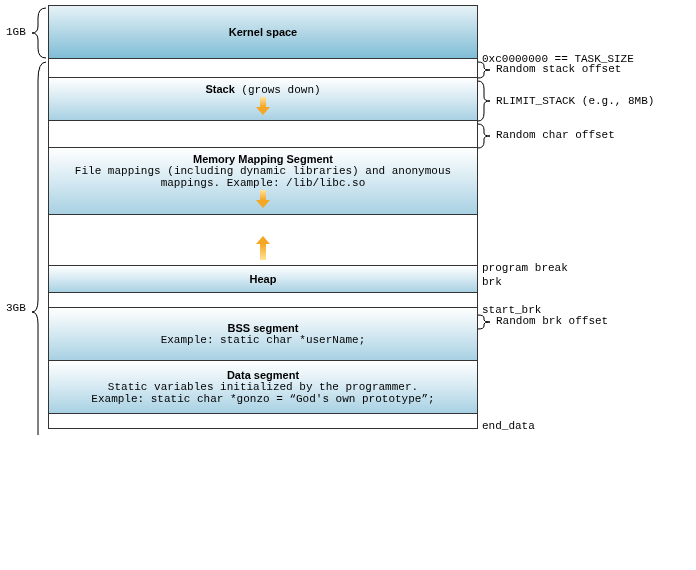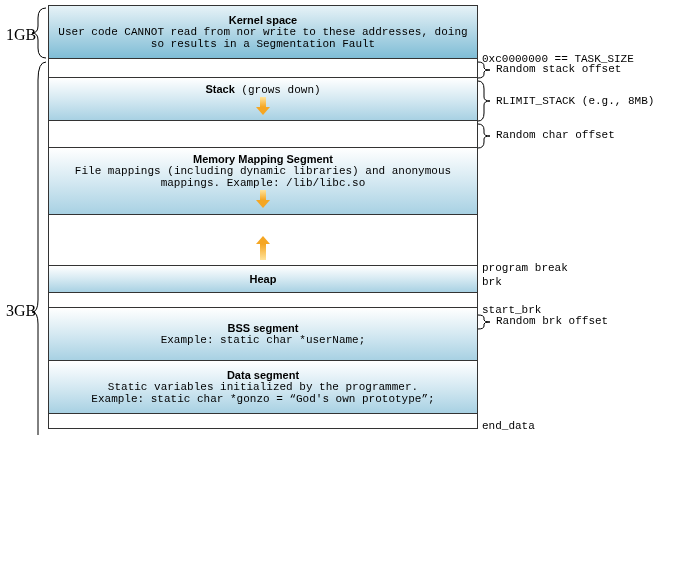--- a/index.html
+++ b/index.html
@@ -54,22 +54,22 @@
   .arrow {
     width: 14px;
     margin: 1px 0;
   }
   .arrow svg { display: block; }
 
   
   .brace-svg { position: absolute; left: 0; }
   .brace-label {
     position: absolute;
-    font-family: Liberation Serif, serif;
-    font-size: 16px;
+    font-family: Liberation Mono, monospace;
+    font-size: 11px;
     text-align: right;
   }
 
   
   .note {
     position: absolute;
     left: 4px;
     white-space: nowrap;
   }
   .small-brace {
@@ -91,21 +91,20 @@
     <svg class="brace-svg" style="top:54px;height:504px" width="42" viewBox="0 0 42 504">
       <path d="M40 2 Q32 2 32 20 L32 240 Q32 252 26 252 Q32 252 32 264 L32 484 Q32 502 40 502" fill="none" stroke="#000" stroke-width="1"></path>
     </svg>
     <div class="brace-label" style="top:296px;left:0">3GB</div>
   </div>
 
   <div class="mid-col">
 
     <div class="seg grad-blue" style="height:54px">
       <div class="title">Kernel space</div>
-      <div class="desc">User code CANNOT read from nor write to these addresses, doing so results in a Segmentation Fault</div>
     </div>
 
     <div class="seg white" style="height:20px"></div>
 
     <div class="seg grad-bluelt" style="height:44px">
       <div>
         <span class="title">Stack</span><span class="desc"> (grows down)</span>
       </div>
       <div class="arrow">
         <svg width="14" height="18" viewBox="0 0 14 18">

